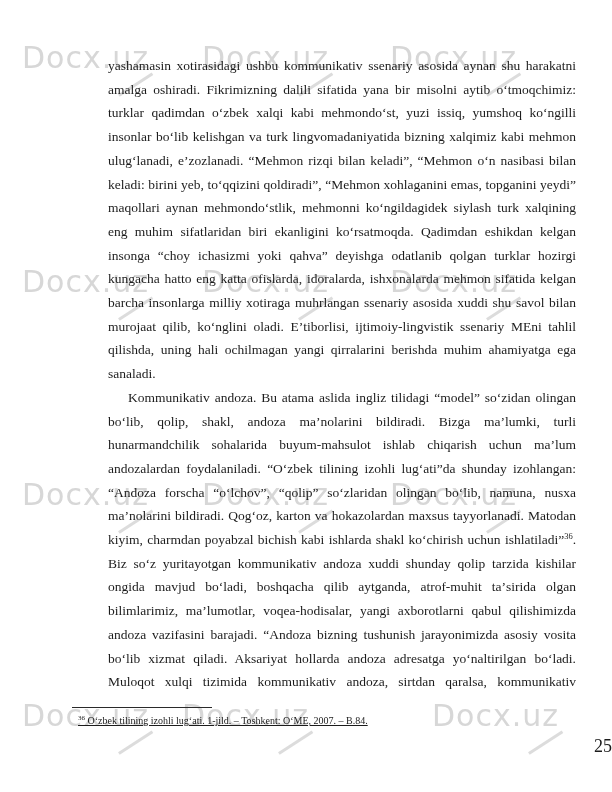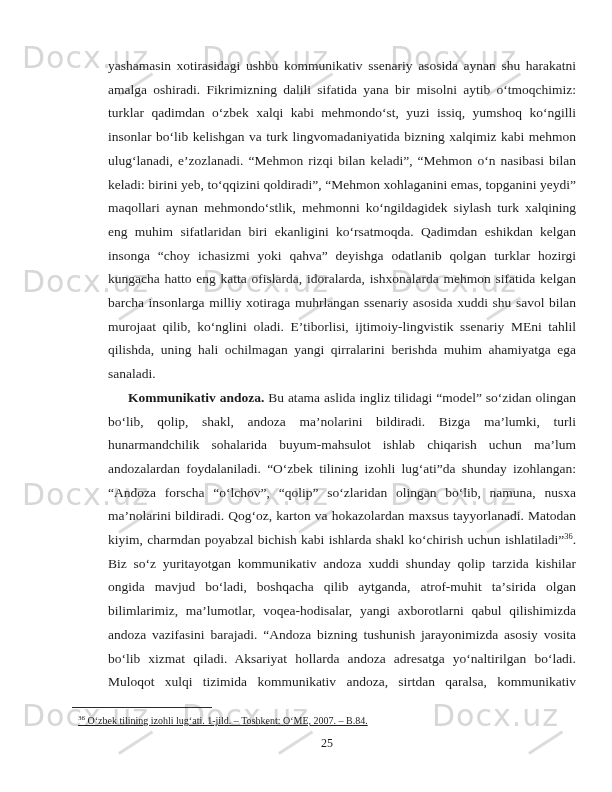--- a/index.html
+++ b/index.html
@@ -24,34 +24,34 @@
   
   .content {
     position:absolute; z-index:1; left:72px; top:54px; width:468px;
     font-size:13.5px; line-height:23.7px;
     text-align:justify;
     margin-left:36px;
   }
   .content p { margin:0; padding:0; }
   .para-indent { text-indent:20px; }
   .just-last { text-align-last:justify; }
-  .lead { font-weight:bold; }
+  .lead { font-weight:normal; }
   sup.fnref { font-size:8.5px; line-height:0; vertical-align:super; }
   
   .footnote {
     position:absolute; z-index:1; left:72px; top:707px; width:468px;
     font-size:10px; line-height:13px; color:#1c1c1c;
   }
   .footnote-rule { width:140px; height:0; border-top:1.2px solid #2a2a2a; margin:0 0 4px 0; }
   .footnote p { margin:6px;text-decoration:underline; }
   sup.fnnum { font-size:7px; line-height:0; vertical-align:super; }
   
   .pageno {
     position:absolute; z-index:1; left:0; right:0; top:736px;
-    text-align:center; font-size:12px; color:#1c1c1c;margin-left:42px;
+    text-align:right; font-size:18px; color:#1c1c1c;margin-left:42px;
   }
 </style>
 </head>
 <body>
 
 <div class="page">
 
   <div class="wm-layer">
     <span class="wm" style="left:22px;  top:40px;">Docx.uz</span>
     <span class="wm" style="left:202px; top:40px;">Docx.uz</span>

